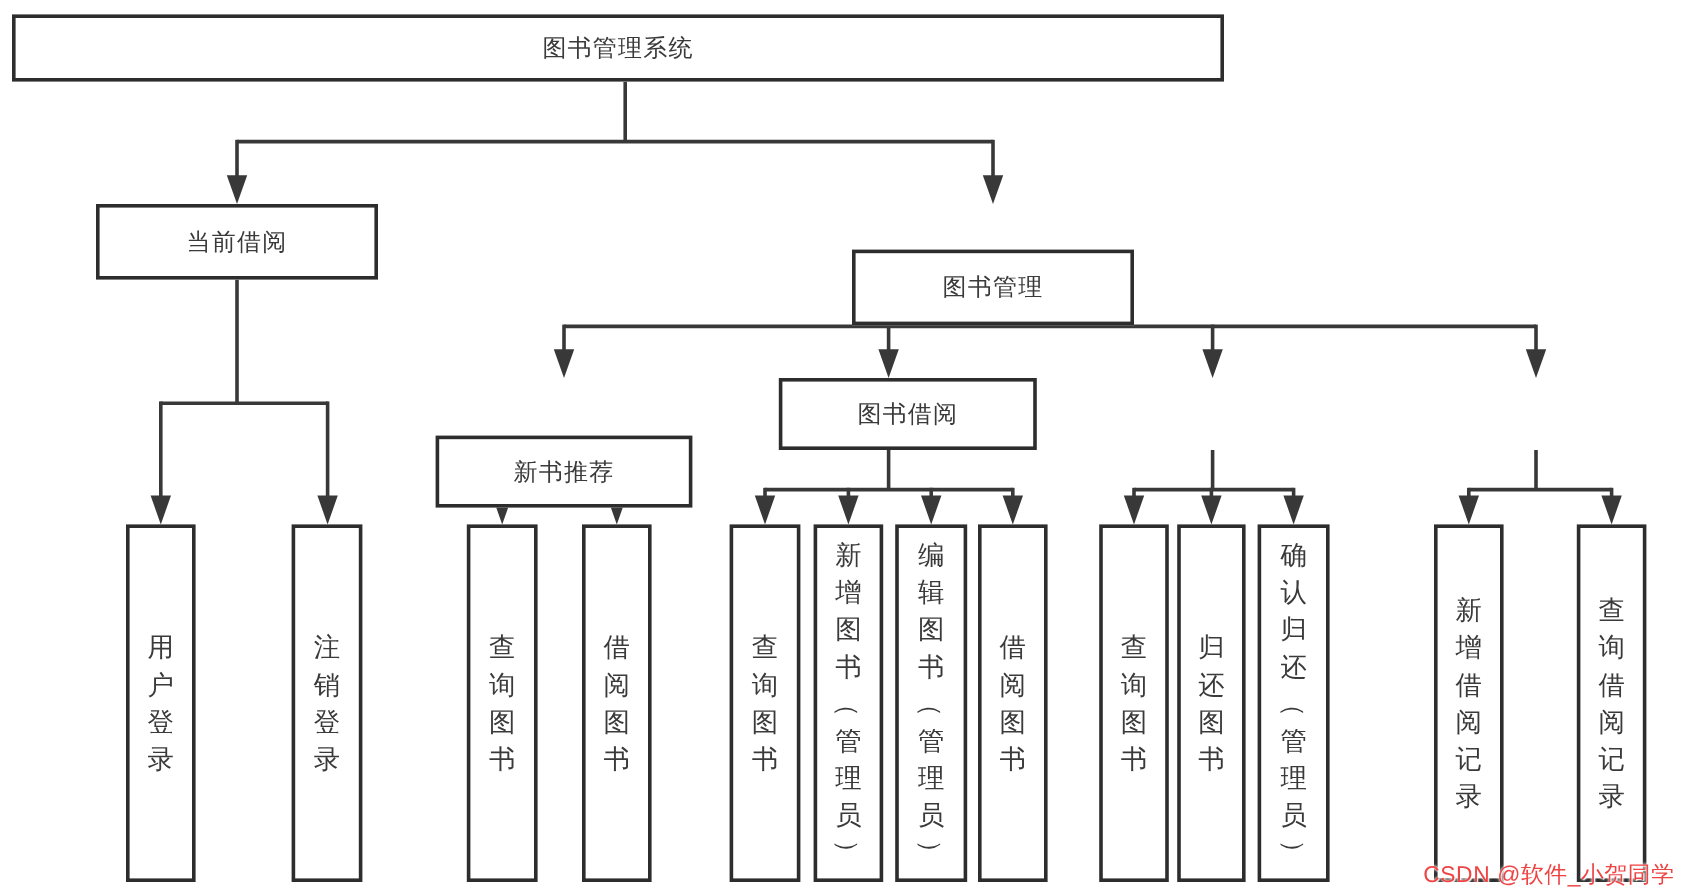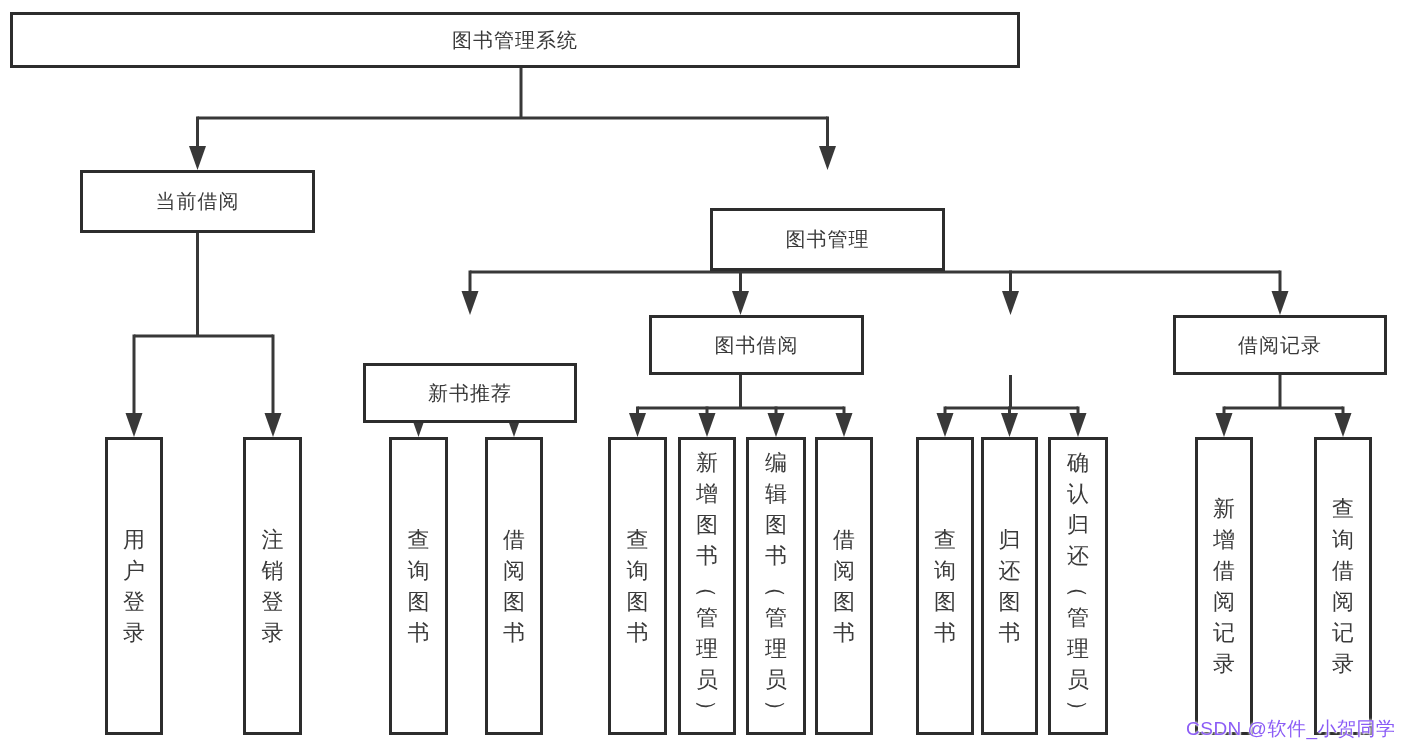--- a/index.html
+++ b/index.html
@@ -40,21 +40,21 @@
     text-align:center;
     color:#3a3a3a;
     flex:0 0 31px;
   } 
   .vchar.paren{font-size:22px;transform:rotate(90deg);}
   #watermark{
     position:absolute;
     left:1186px;top:716px;
     font-size:19px;
     letter-spacing:0.5px;
-    color:#8b5cf6;
+    color:#ef4444;
     text-shadow:0 0 2px #ffffff,0 0 3px #ffffff,1px 1px 1px #ffffff;
     white-space:nowrap;
     z-index:5;
   }
 </style>
 </head>
 <body>
 
 <div id="canvas">
 
@@ -123,23 +123,20 @@
   <div class="node" style="left:710px;top:170px;width:235px;height:63px;margin-top:38px;">
     <span class="hlabel">图书管理</span>
   </div>
 
   <div class="node" style="left:363px;top:315px;width:214px;height:60px;margin-top:48px;">
     <span class="hlabel">新书推荐</span>
   </div>
   <div class="node" style="left:633px;top:315px;width:215px;height:60px;margin-left:16px;">
     <span class="hlabel">图书借阅</span>
   </div>
-  <div class="node" style="left:1173px;top:315px;width:214px;height:60px;">
-    <span class="hlabel">借阅记录</span>
-  </div>
 
   <div class="node vbox" style="left:105px;width:58px;">
     <div class="vtext">
         <div class="vchar">用</div>
         <div class="vchar">户</div>
         <div class="vchar">登</div>
         <div class="vchar">录</div>
       </div>
   </div>
   <div class="node vbox" style="left:243px;width:59px;">

